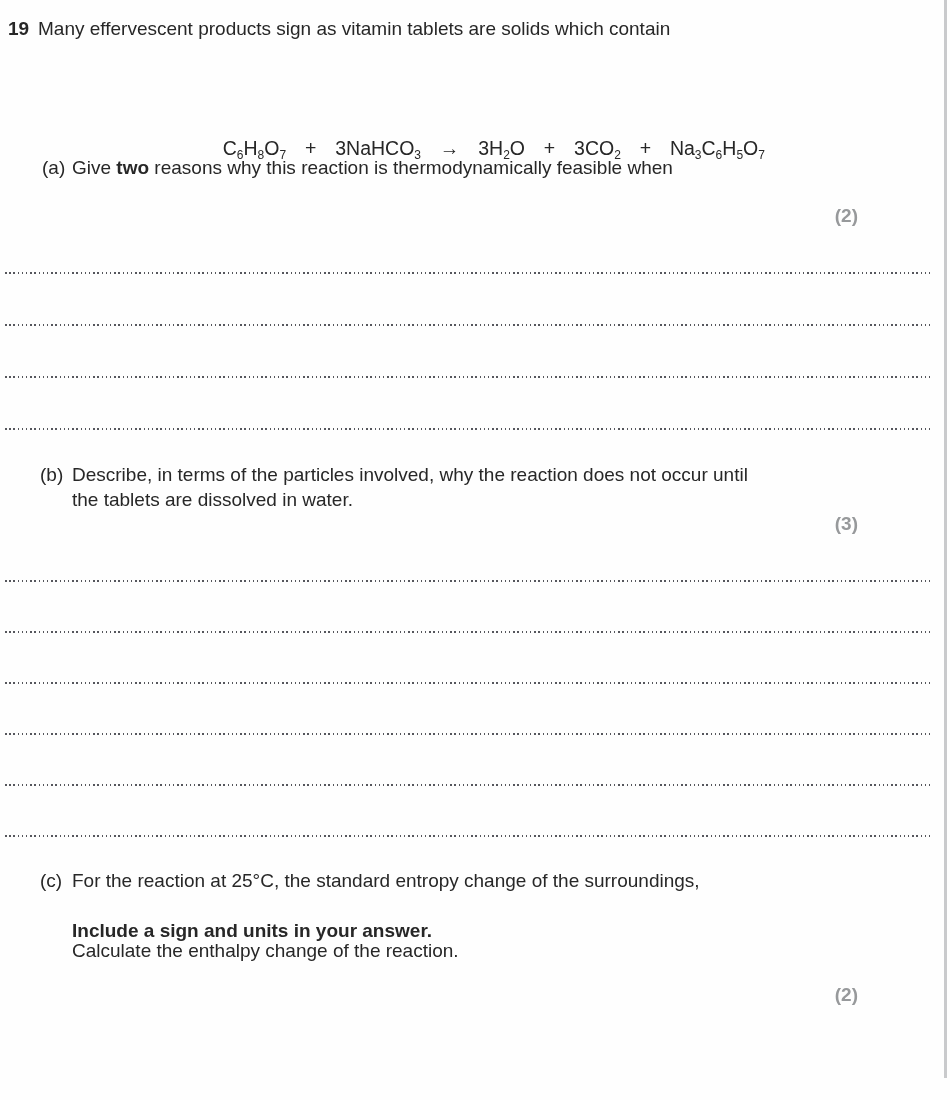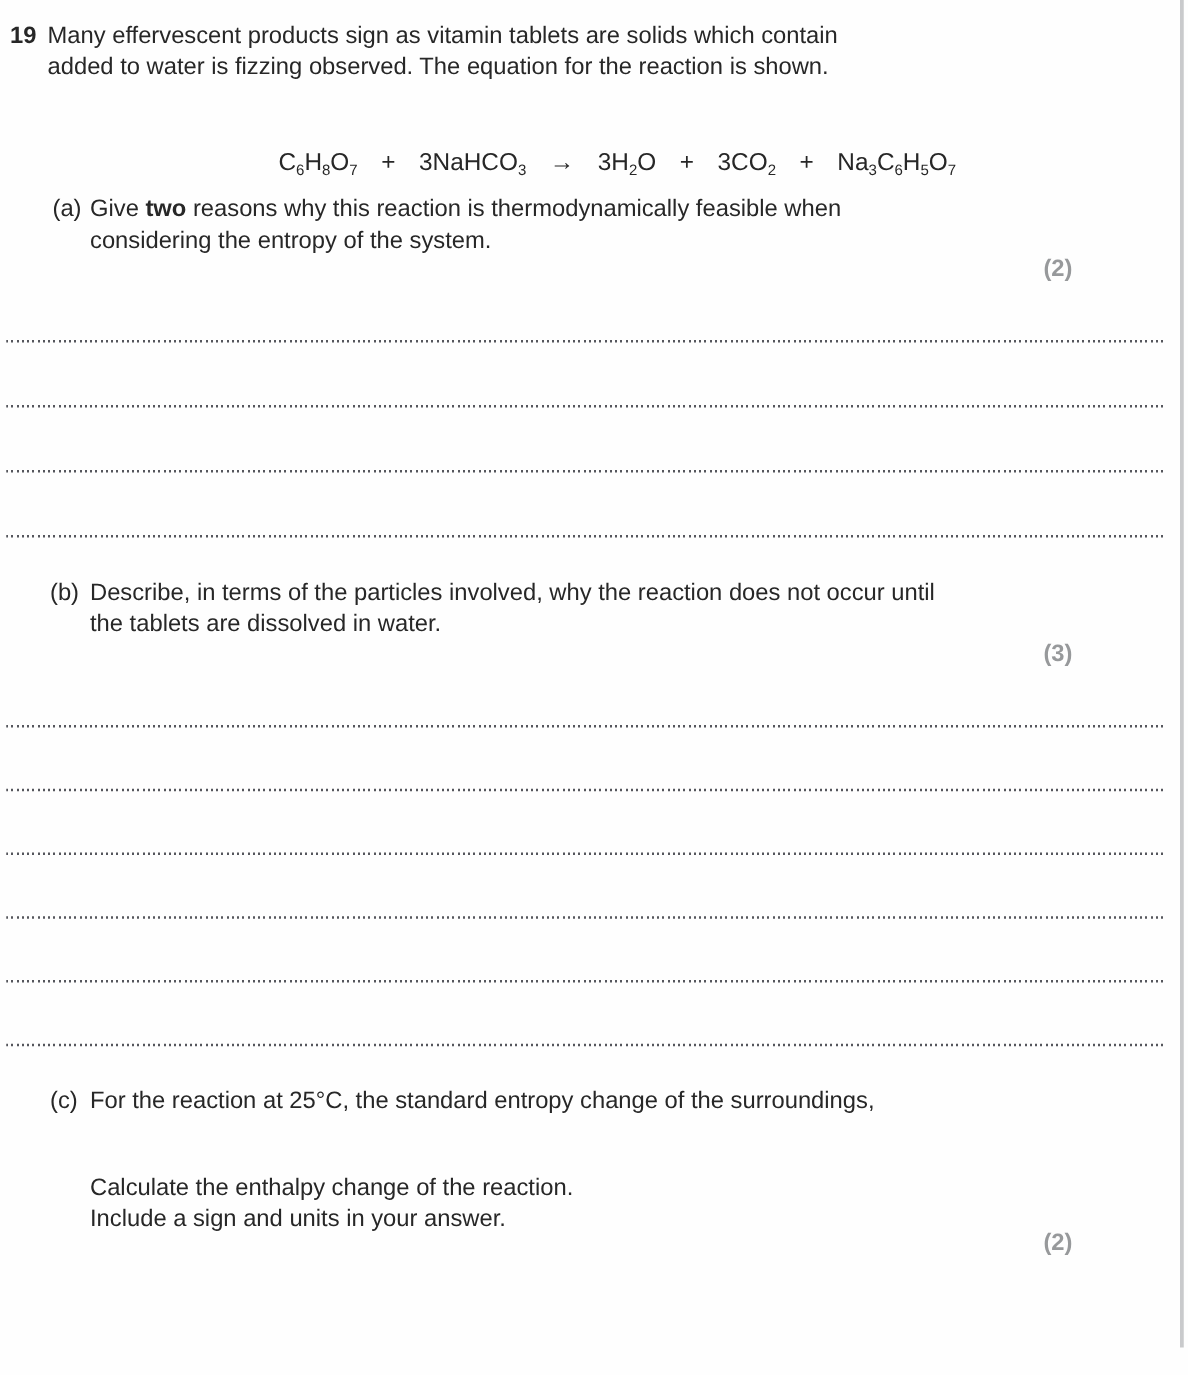--- a/index.html
+++ b/index.html
@@ -52,33 +52,31 @@
 <body>
 
 <div class="page">
 
   <div class="abs right-rule"></div>
 
   <div class="abs qnum line" style="left:8px; top:16px;">19</div>
 
   <div class="abs" style="left:38px; top:16px;">
     <div class="line">Many effervescent products sign as vitamin tablets are solids which contain</div>
-    <div class="line">added to water is fizzing observed. The equation for the reaction is shown.</div>
   </div>
 
-  <div class="abs equation" style="top:96px;">
+  <div class="abs equation" style="top:114px;">
     <span>C</span><span class="sub">6</span><span>H</span><span class="sub">8</span><span>O</span><span class="sub">7</span><span>  +  3NaHCO</span><span class="sub">3</span><span>  →  3H</span><span class="sub">2</span><span>O  +  3CO</span><span class="sub">2</span><span>  +  Na</span><span class="sub">3</span><span>C</span><span class="sub">6</span><span>H</span><span class="sub">5</span><span>O</span><span class="sub">7</span>
   </div>
 
   <div class="abs line" style="left:42px; top:155px;">(a)</div>
   <div class="abs" style="left:72px; top:155px;">
     <div class="line">
       <span>Give </span><span class="bold">two</span><span> reasons why this reaction is thermodynamically feasible when</span>
     </div>
-    <div class="line">considering the entropy of the system.</div>
   </div>
   <div class="abs marks" style="top:205px;">(2)</div>
 
   <div class="abs dotline" style="top:272px;"></div>
   <div class="abs dotline" style="top:324px;"></div>
   <div class="abs dotline" style="top:376px;"></div>
   <div class="abs dotline" style="top:428px;"></div>
 
   <div class="abs line" style="left:40px; top:462px;">(b)</div>
   <div class="abs" style="left:72px; top:462px;">
@@ -92,16 +90,16 @@
   <div class="abs dotline" style="top:682px;"></div>
   <div class="abs dotline" style="top:733px;"></div>
   <div class="abs dotline" style="top:784px;"></div>
   <div class="abs dotline" style="top:835px;"></div>
 
   <div class="abs line" style="left:40px; top:868px;">(c)</div>
   <div class="abs line" style="left:72px; top:868px;">For the reaction at 25°C, the standard entropy change of the surroundings,</div>
 
 
   <div class="abs line" style="left:72px; top:938px;">Calculate the enthalpy change of the reaction.</div>
-  <div class="abs line" style="left:72px; top:963px;">Include a sign and units in your answer.</div>
+  <div class="abs line" style="left:72px; top:918px;font-weight:bold;">Include a sign and units in your answer.</div>
   <div class="abs marks" style="top:984px;">(2)</div>
 
 </div>
 
 </body></html>

